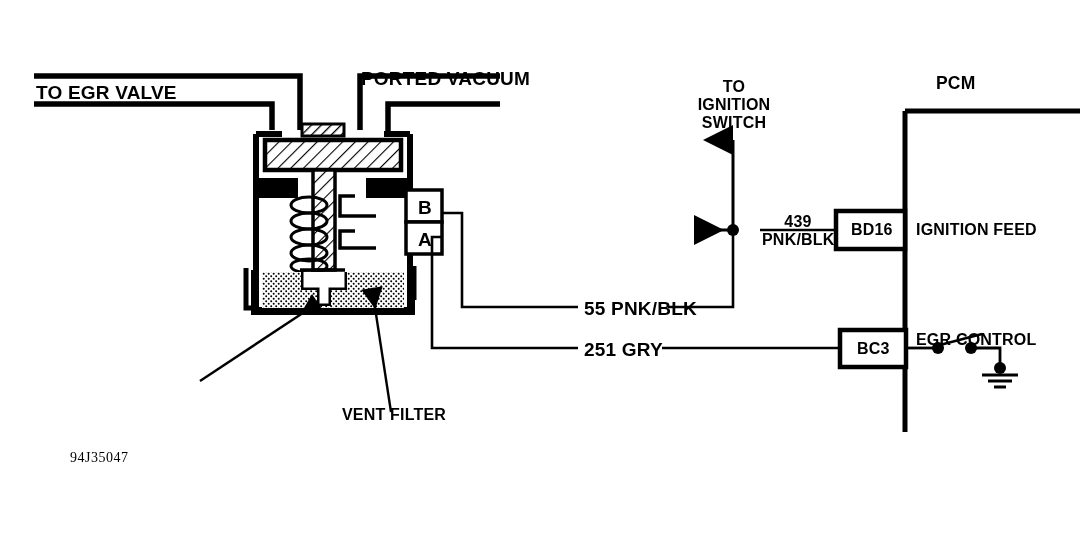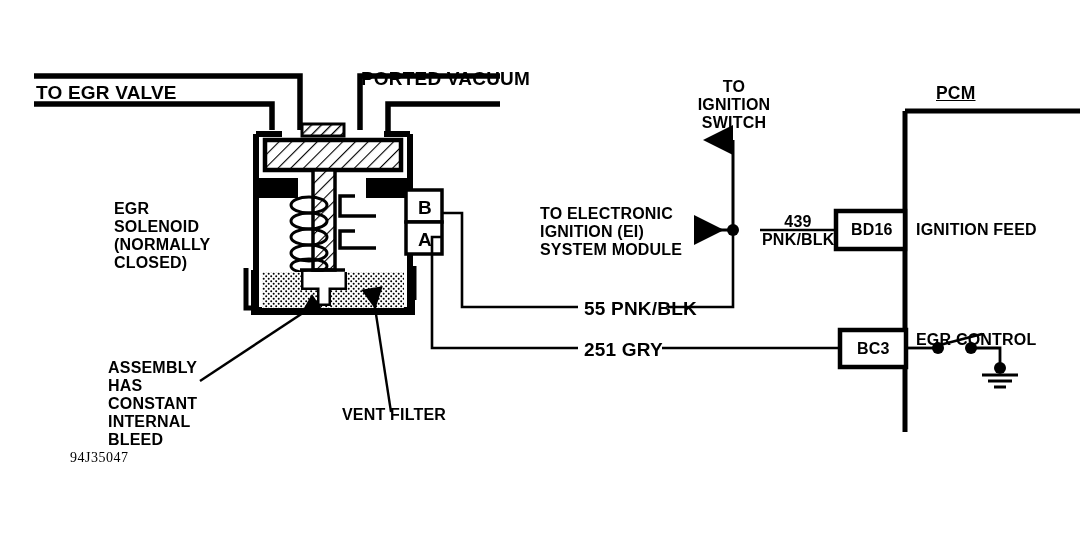--- a/index.html
+++ b/index.html
@@ -167,55 +167,43 @@
     <g>
       <line x1="200" y1="381" x2="318" y2="303" stroke="#000000" stroke-width="2.4" marker-end="url(#arrowSm)"></line>
       <line x1="391" y1="412" x2="372" y2="288" stroke="#000000" stroke-width="2.4" marker-end="url(#arrowSm)"></line>
     </g>
   </svg>
 
   <div class="lbl lbl-15" style="left:36px; top:82px;">TO EGR VALVE</div>
 
   <div class="lbl lbl-15" style="left:361px; top:68px;">PORTED VACUUM</div>
 
-  <div class="lbl lbl-14" style="left:114px; top:200px;">EGR
-SOLENOID
-(NORMALLY
-CLOSED)</div>
 
   <div class="lbl lbl-15" style="left:418px; top:197px;">B</div>
 
   <div class="lbl lbl-15" style="left:418px; top:229px;">A</div>
 
-  <div class="lbl lbl-14" style="left:108px; top:359px;">ASSEMBLY
-HAS
-CONSTANT
-INTERNAL
-BLEED</div>
 
   <div class="lbl lbl-14" style="left:342px; top:406px;">VENT FILTER</div>
 
   <div class="partno" style="left:70px; top:450px;">94J35047</div>
 
   <div class="lbl lbl-14 ctr" style="left:688px; top:78px; width:92px;">TO
 IGNITION
 SWITCH</div>
 
-  <div class="lbl lbl-14" style="left:540px; top:205px;">TO ELECTRONIC
-IGNITION (EI)
-SYSTEM MODULE</div>
 
   <div class="lbl lbl-14 ctr" style="left:762px; top:213px; width:72px;">439
 PNK/BLK</div>
 
   <div class="lbl lbl-15" style="left:584px; top:298px;">55 PNK/BLK</div>
 
   <div class="lbl lbl-15" style="left:584px; top:339px;">251 GRY</div>
 
-  <div class="lbl lbl-17" style="left:936px; top:84px;text-decoration:underline;">PCM</div>
+  <div class="lbl lbl-17" style="left:936px; top:74px;">PCM</div>
 
   <div class="lbl lbl-14" style="left:851px; top:221px;">BD16</div>
 
   <div class="lbl lbl-14" style="left:916px; top:221px;">IGNITION FEED</div>
 
   <div class="lbl lbl-14" style="left:857px; top:340px;">BC3</div>
 
   <div class="lbl lbl-14" style="left:916px; top:331px;">EGR CONTROL</div>
 
 </div>

